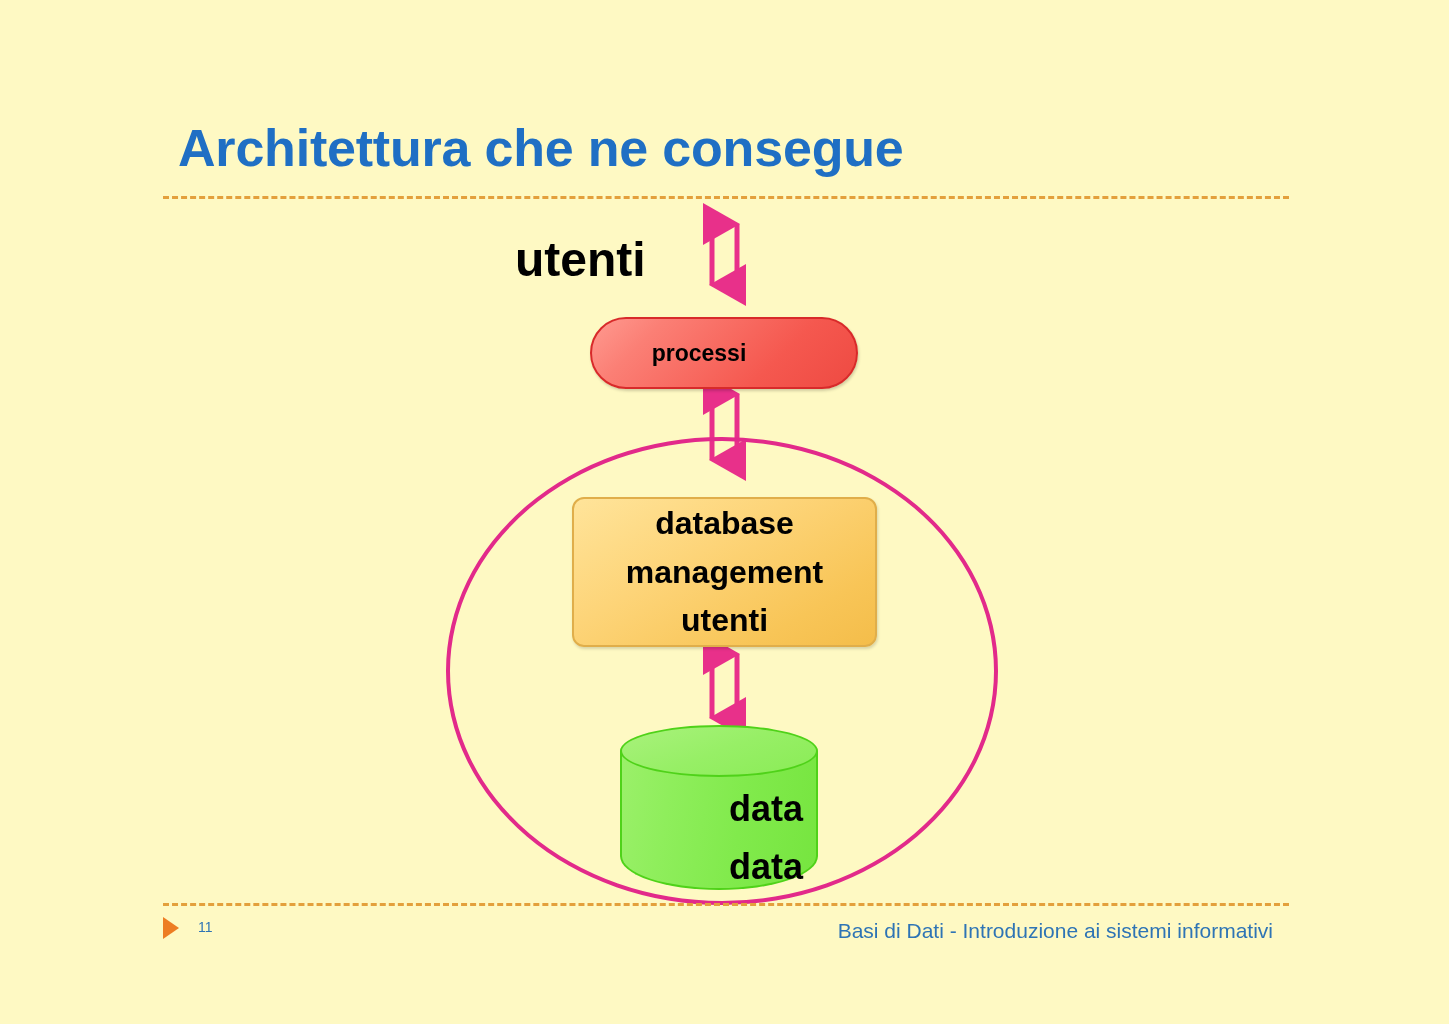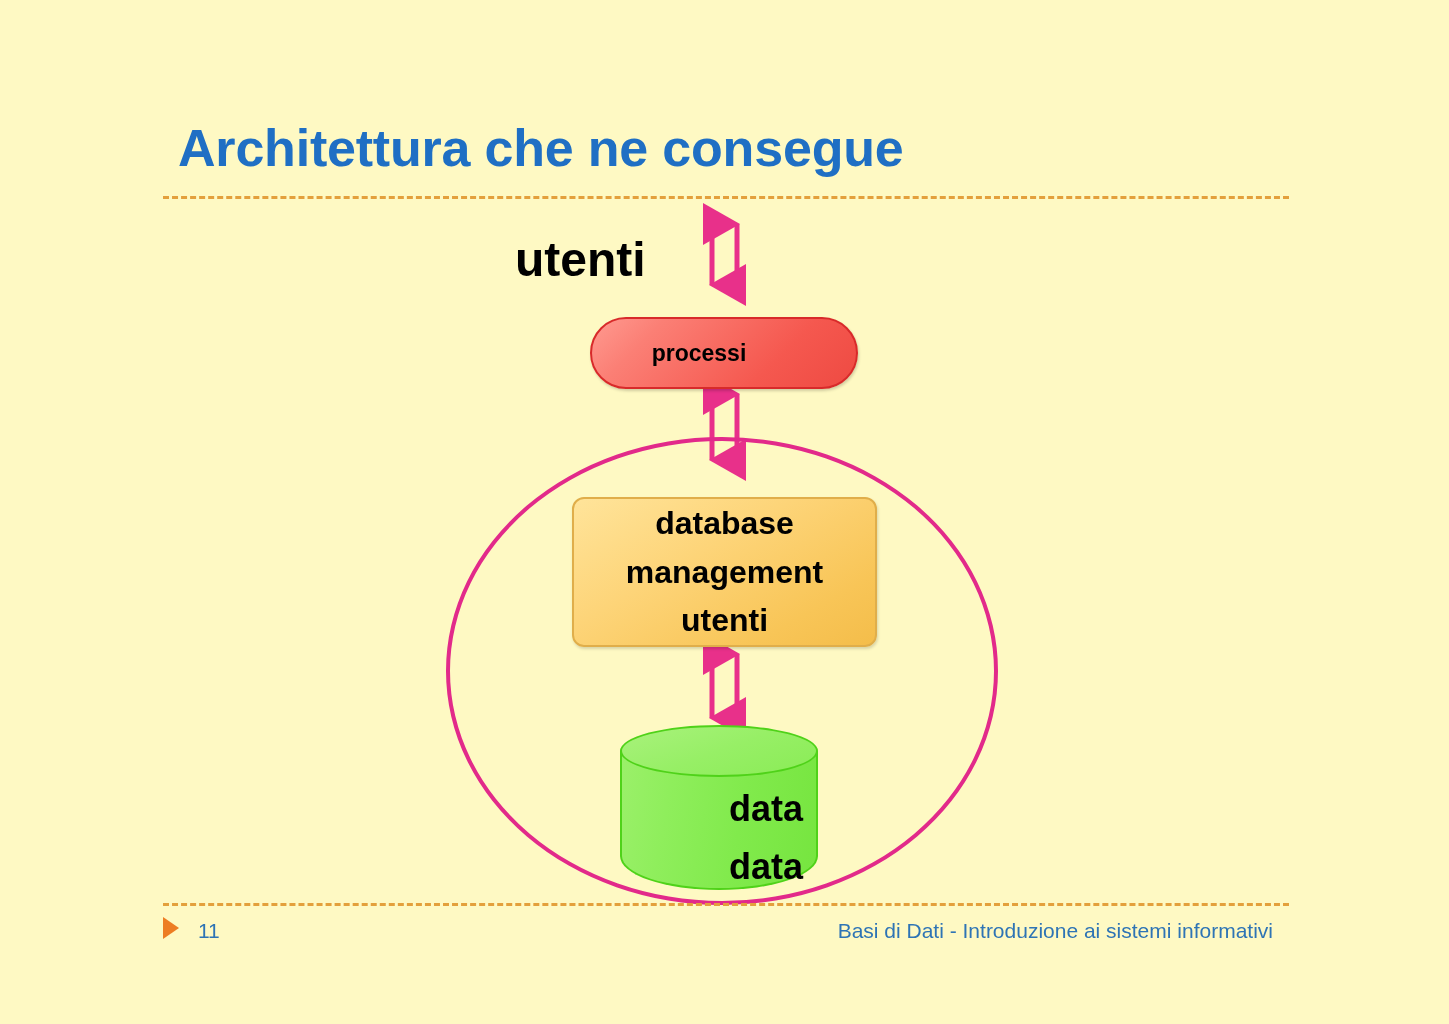--- a/index.html
+++ b/index.html
@@ -182,21 +182,21 @@
     top: 917px;
     width: 0; height: 0;
     border-left: 16px solid #ED7D23;
     border-top: 11px solid transparent;
     border-bottom: 11px solid transparent;
   }
   #page-number {
     position: absolute;
     left: 198px;
     top: 919px;
-    font-size: 21px;
+    font-size: 14px;
     color: #2E74B5;
   }
   #footer-text {
     position: absolute;
     right: 176px;
     top: 919px;
     font-size: 21px;
     color: #2E74B5;
     white-space: nowrap;
   }

